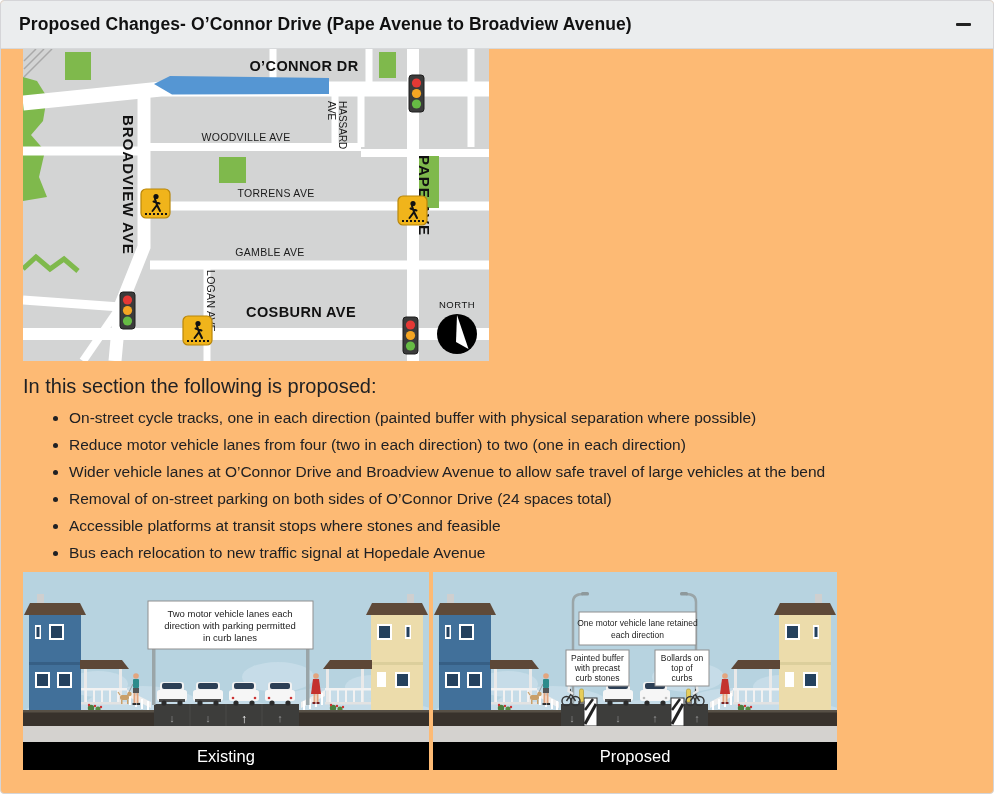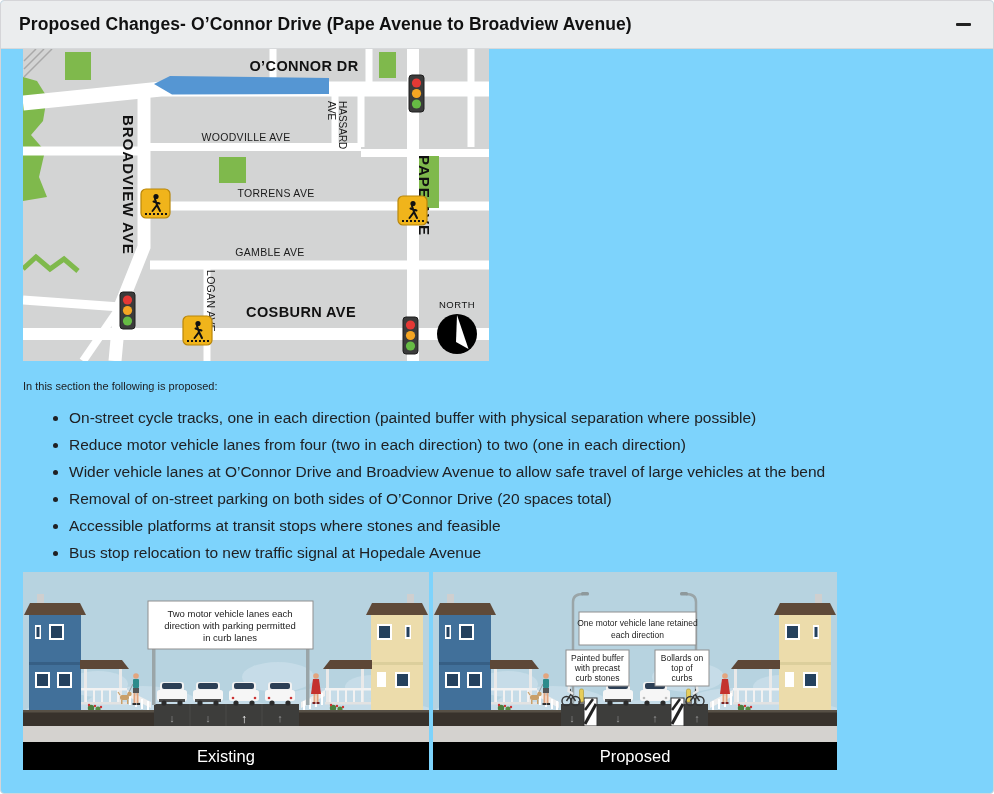--- a/index.html
+++ b/index.html
@@ -1,27 +1,27 @@
 <!DOCTYPE html>
 <html><head>
 <meta charset="utf-8">
 <style>
   * { box-sizing: border-box; margin: 0; padding: 0; }
   body { background:#fff; font-family:"Liberation Sans", sans-serif; }
-  .page { width:994px; height:794px; background:#7dd3fc; border:1px solid #d5d5d8;
+  .page { width:994px; height:794px; background:#fdba74; border:1px solid #d5d5d8;
           border-radius:4px; overflow:hidden; position:relative; }
   .hdr { height:48px; background:#ebedee; border-bottom:1px solid #d7d9db;
          display:flex; align-items:center; justify-content:space-between; padding:0 18px; }
   .hdr h1 { font-size:17.5px; font-weight:bold; color:#111; letter-spacing:.1px; }
   .collapse { background:none; border:none; cursor:pointer; width:24px; height:24px;
               display:flex; align-items:center; justify-content:center; }
   .minus { display:block; width:15px; height:3px; background:#222; border-radius:1px; }
   .content { padding:0 22px 0 22px; }
   .map-wrap svg { display:block; }
-  .intro { margin-top:15px; font-size:11px; color:#202124; line-height:20px; }
+  .intro { margin-top:15px; font-size:20px; color:#202124; line-height:20px; }
   ul.props { margin:12px 0 0 0; padding-left:46px; }
   ul.props li { font-size:15.5px; color:#202124; line-height:19px; margin-bottom:8px; }
   .figures { display:flex; gap:4px; margin-top:10px; }
   .figures svg { display:block; }
   svg text { font-family:"Liberation Sans", sans-serif; }
   .st-sm  { font-size:10.5px; fill:#1a1a1a; letter-spacing:.3px; }
   .st-lg  { font-size:14.5px; font-weight:bold; fill:#111; letter-spacing:.4px; }
   .st-vrt { font-size:15px; font-weight:bold; fill:#111; letter-spacing:1px; }
   .st-north { font-size:9.5px; fill:#111; letter-spacing:.5px; }
   .sign-t { font-size:9.5px; fill:#222; text-anchor:middle; }
@@ -165,23 +165,23 @@
           <polygon points="434,266 445.5,300 433,293" fill="#fff"></polygon>
         </g>
       </svg>
     </div>
 
     <p class="intro">In this section the following is proposed:</p>
     <ul class="props">
       <li>On-street cycle tracks, one in each direction (painted buffer with physical separation where possible)</li>
       <li>Reduce motor vehicle lanes from four (two in each direction) to two (one in each direction)</li>
       <li>Wider vehicle lanes at O’Connor Drive and Broadview Avenue to allow safe travel of large vehicles at the bend</li>
-      <li>Removal of on-street parking on both sides of O’Connor Drive (20 spaces total)</li>
+      <li>Removal of on-street parking on both sides of O’Connor Drive (24 spaces total)</li>
       <li>Accessible platforms at transit stops where stones and feasible</li>
-      <li>Bus stop relocation to new traffic signal at Hopedale Avenue</li>
+      <li>Bus each relocation to new traffic signal at Hopedale Avenue</li>
     </ul>
 
     <div class="figures">
 
       <svg width="406" height="198" viewBox="0 0 406 198">
         <rect width="406" height="170" fill="#b7d3e0"></rect>
         <g fill="#c8dee9" opacity="0.9">
           <ellipse cx="40" cy="150" rx="45" ry="22"></ellipse>
             <ellipse cx="120" cy="140" rx="62" ry="26"></ellipse>
           <ellipse cx="210" cy="152" rx="60" ry="24"></ellipse>

